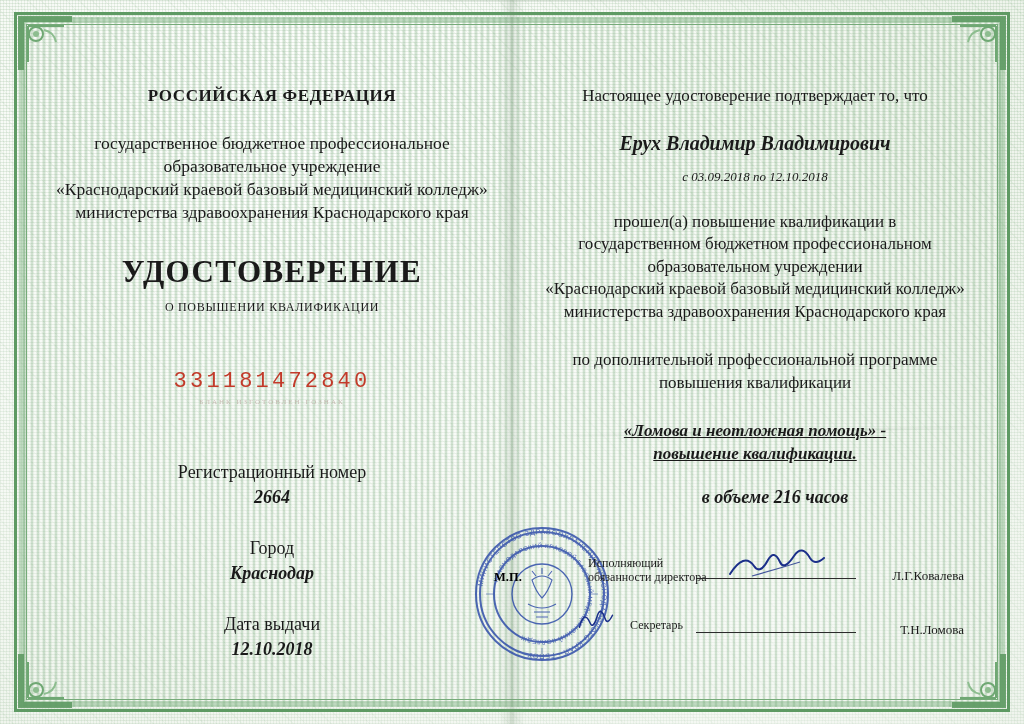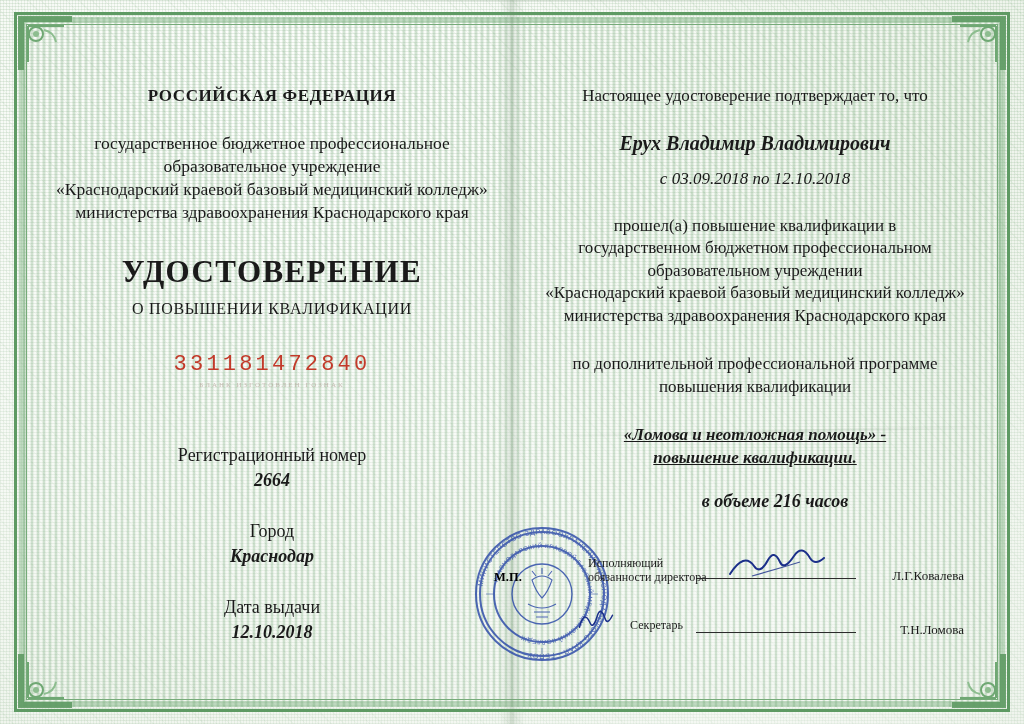--- a/index.html
+++ b/index.html
@@ -128,23 +128,23 @@
     line-height: 1.38;
     margin-bottom: 30px;
   }
   .title-main {
     font-size: 31px;
     font-weight: bold;
     letter-spacing: 1.4px;
     margin-bottom: 10px;
   }
   .title-sub {
-    font-size: 16px;
+    font-size: 12px;
     letter-spacing: 0.7px;
-    margin-bottom: 34px;
+    margin-bottom: 54px;
   }
   .serial {
     font-size: 22px;
     letter-spacing: 3.2px;
     color: #c23a2a;
     font-family: "Liberation Mono", monospace;
     margin-bottom: 4px;
   }
   .microline {
     font-size: 7px;
@@ -170,21 +170,21 @@
     font-size: 17px;
     margin-bottom: 26px;
   }
   .r-name {
     font-size: 20px;
     font-style: italic;
     font-weight: bold;
     margin-bottom: 14px;
   }
   .r-dates {
-    font-size: 17px;
+    font-size: 13px;
     font-style: italic;
     margin-bottom: 26px;
   }
   .r-para {
     font-size: 17px;
     line-height: 1.42;
     margin-bottom: 26px;
   }
   .r-program {
     font-size: 17px;

